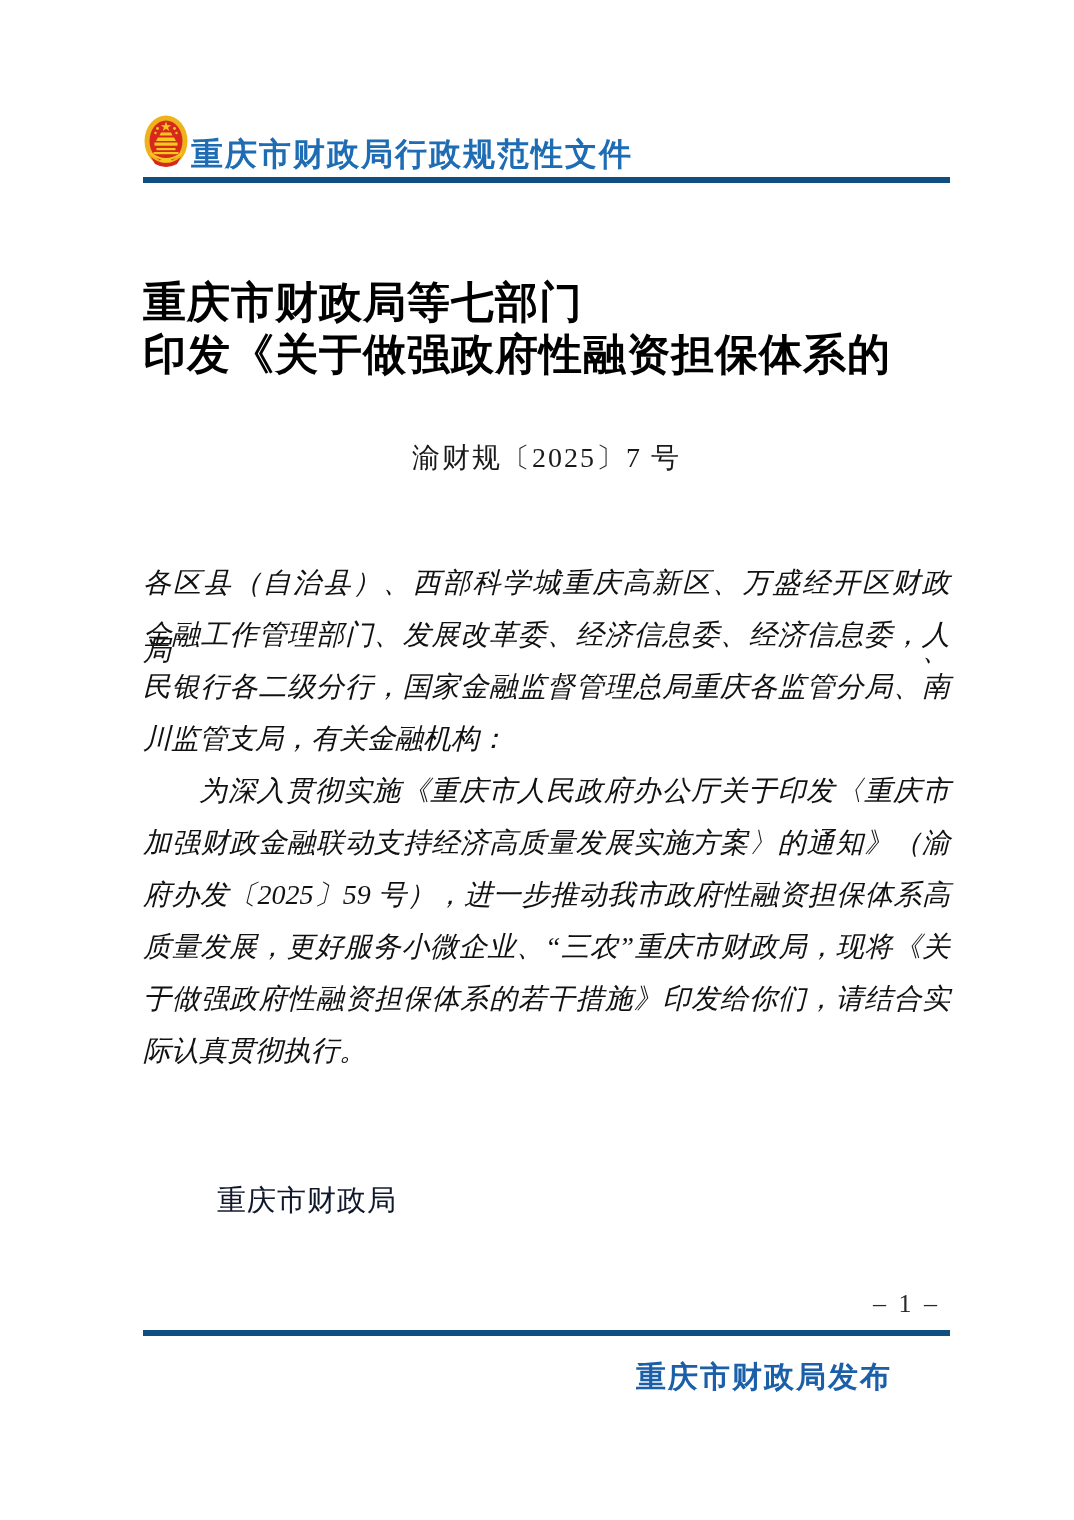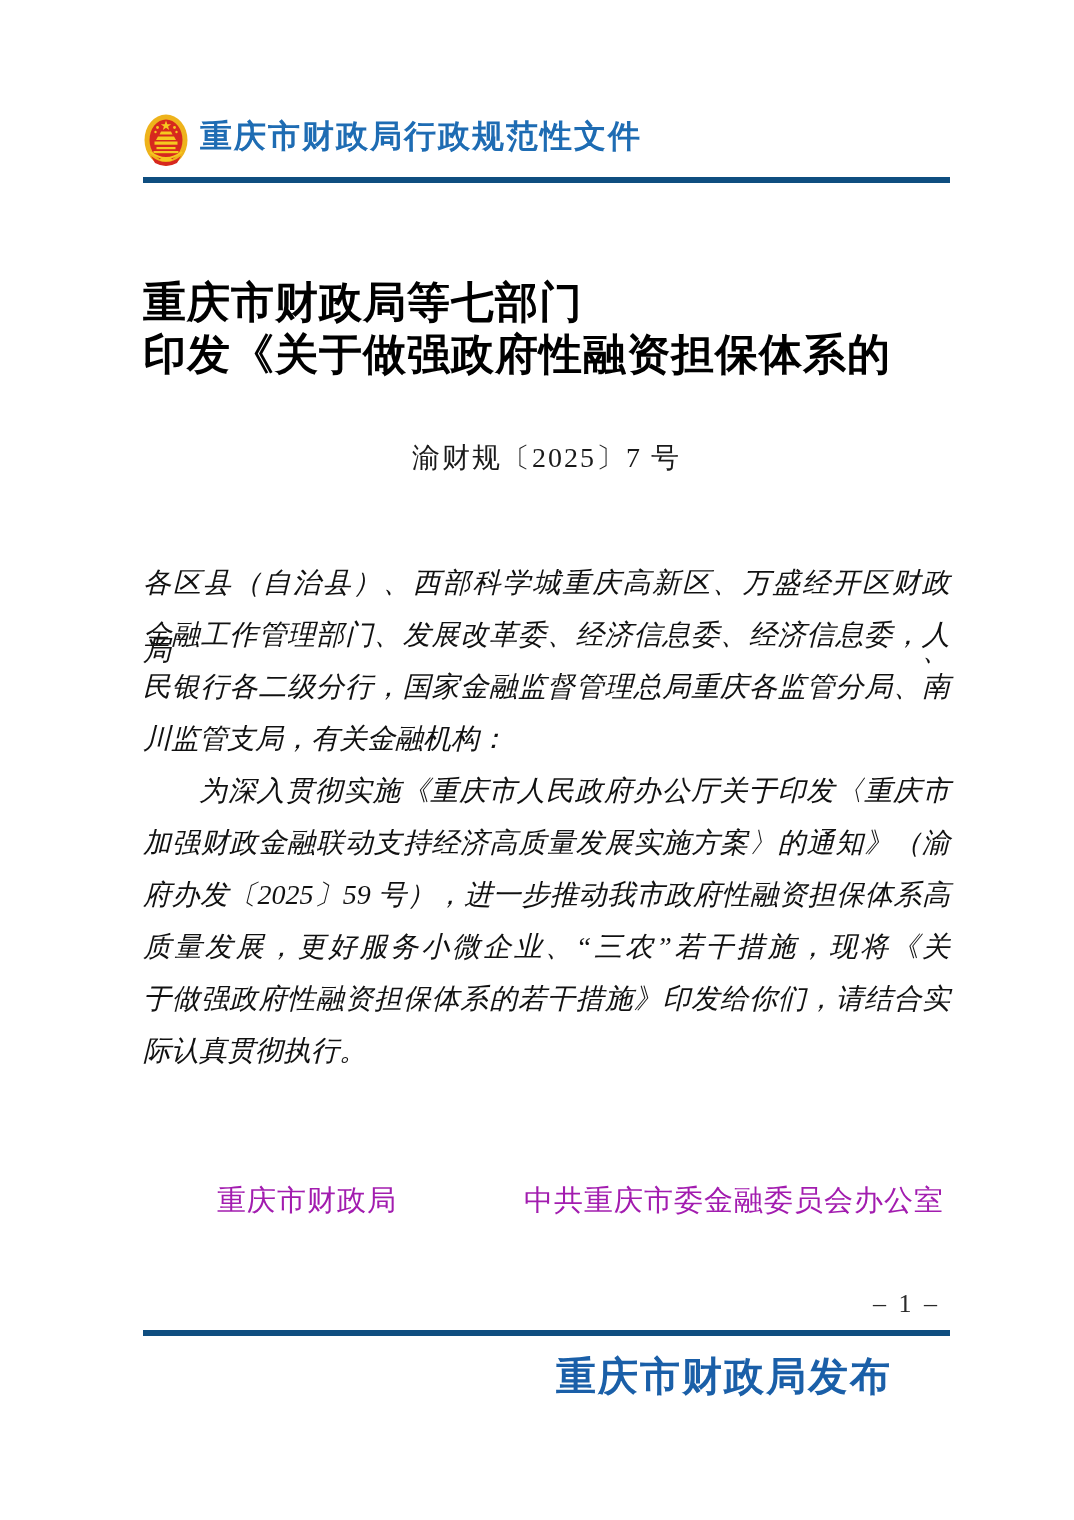--- a/index.html
+++ b/index.html
@@ -7,21 +7,21 @@
     position: relative;
     width: 1074px;
     height: 1520px;
     background: #ffffff;
     font-family: "Liberation Serif", "DejaVu Serif", serif;
     color: #1a1a1a;
     overflow: hidden;
   }
   
   .doc-header { position: absolute; left: 143px; width: 807px; top: 114px; }
-  .header-row { display: flex; align-items: flex-start; gap: 11px; height: 56px; }
+  .header-row { display: flex; align-items: flex-end; gap: 2px; height: 56px; }
   .emblem { width: 46px; height: 55px; flex: 0 0 auto; }
   .emblem svg { width: 46px; height: 55px; display: block; }
   .header-title {
     font-size: 32px;
     font-weight: bold;
     color: #1e6cb3;
     letter-spacing: 2px;
     line-height: 1;
     padding-top: 6px;
     white-space: nowrap;
@@ -46,34 +46,35 @@
     position: absolute; left: 143px; width: 807px; top: 549px;
     font-size: 28px; color: #111111;
   }
   .bline { height: 52px; line-height: 68px; white-space: nowrap; font-style: italic; }
   .bline.j { text-align: justify; text-align-last: justify; white-space: normal; }
   .bline.indent { padding-left: 56px; }
   
   .signatures {
     position: absolute; left: 143px; width: 807px; top: 1180px;
     display: flex; align-items: baseline;
-    font-size: 29px; line-height: 40px; color: #a21caf;
+    font-size: 29px; line-height: 40px; color: #0f172a;
     letter-spacing: 1px;
+    flex-direction: column;
   }
   .sig-left { margin-left: 74px; }
   .sig-right { margin-left: auto; padding-right: 6px; }
   
   .page-number {
     position: absolute; right: 134px; top: 1288px;
     font-size: 26px; line-height: 32px; color: #2a2a2a; letter-spacing: 3px;
   }
   .bottom-rule { position: absolute; left: 143px; width: 807px; top: 1330px; }
   .publisher {
     position: absolute; right: 182px; top: 1358px;
-    font-size: 40px; font-weight: bold; color: #1a5fa8;
+    font-size: 30px; font-weight: bold; color: #1a5fa8;
     letter-spacing: 2px; line-height: 38px;
   }
 </style>
 </head>
 <body>
 
 <div class="page">
 
   <header class="doc-header">
     <div class="header-row">
@@ -109,28 +110,27 @@
     <div class="doc-number">渝财规〔2025〕7 号</div>
 
     <section class="body-text">
       <div class="bline j">各区县（自治县）、西部科学城重庆高新区、万盛经开区财政局、</div>
       <div class="bline j">金融工作管理部门、发展改革委、经济信息委、经济信息委，人</div>
       <div class="bline j">民银行各二级分行，国家金融监督管理总局重庆各监管分局、南</div>
       <div class="bline">川监管支局，有关金融机构：</div>
       <div class="bline j indent">为深入贯彻实施《重庆市人民政府办公厅关于印发〈重庆市</div>
       <div class="bline j">加强财政金融联动支持经济高质量发展实施方案〉的通知》（渝</div>
       <div class="bline j">府办发〔2025〕59 号），进一步推动我市政府性融资担保体系高</div>
-      <div class="bline j">质量发展，更好服务小微企业、“三农”若干措施，现将《关</div>
+      <div class="bline j">质量发展，更好服务小微企业、“三农”重庆市财政局，现将《关</div>
       <div class="bline j">于做强政府性融资担保体系的若干措施》印发给你们，请结合实</div>
       <div class="bline">际认真贯彻执行。</div>
     </section>
 
     <div class="signatures">
       <span class="sig-left">重庆市财政局</span>
-      <span class="sig-right">中共重庆市委金融委员会办公室</span>
     </div>
   </main>
 
   <footer>
     <div class="page-number">– 1 –</div>
     <div class="rule bottom-rule"></div>
     <div class="publisher">重庆市财政局发布</div>
   </footer>
 
 </div>

